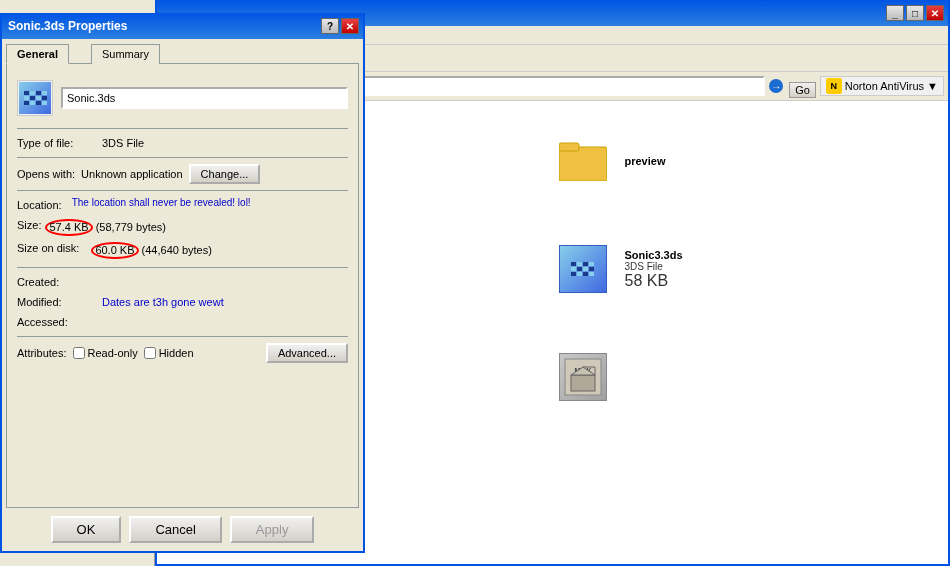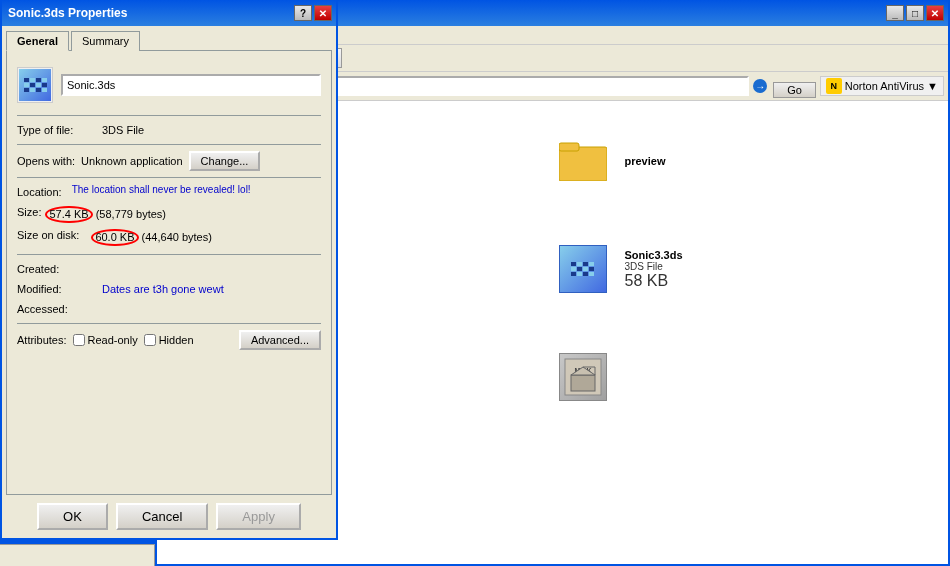--- a/index.html
+++ b/index.html
@@ -1,22 +1,22 @@
 <!DOCTYPE html>
 <html><head>
   <meta charset="utf-8">
   <style>
     * { margin: 0; padding: 0; box-sizing: border-box; }
     body { width: 950px; height: 566px; font-family: 'Tahoma', 'Arial', sans-serif; font-size: 11px; background: #ECE9D8; overflow: hidden; position: relative; }
 
     
     .dialog-window {
       position: absolute;
-      top: 0; left: 0;
-      width: 338px;
+      top: 13px; left: 0;
+      width: 365px;
       height: 540px;
       background: #ECE9D8;
       border: 2px solid #0054E3;
       border-top: 0;
       z-index: 10;
     }
 
     .dialog-titlebar {
       background: linear-gradient(to bottom, #0054E3, #2B7FE0);
       height: 26px;
@@ -55,20 +55,21 @@
     .titlebar-btn.help {
       background: linear-gradient(to bottom, #e8e8e8, #bbb);
       color: #000;
     }
 
     
     .tabs-container {
       display: flex;
       padding: 4px 4px 0 4px;
       background: #ECE9D8;
+      gap: 20px;
     }
 
     .tab {
       padding: 3px 10px;
       border: 1px solid #919B9C;
       border-bottom: none;
       background: #ECE9D8;
       cursor: pointer;
       font-size: 11px;
       margin-right: 2px;
@@ -332,21 +333,21 @@
       border: 2px inset #fff;
       background: white;
       padding: 1px 3px;
       font-size: 11px;
       height: 20px;
     }
 
     .go-btn {
       background: linear-gradient(to bottom, #f0f0f0, #d4d0c8);
       border: 1px solid #999;
-      padding: 1px 13px;
+      padding: 1px 5px;
       cursor: pointer;
       font-size: 11px;
       margin-top: 8px;
     }
 
     .go-arrow {
       display: inline-block;
       width: 14px;
       height: 14px;
       background: #1a6cd0;

